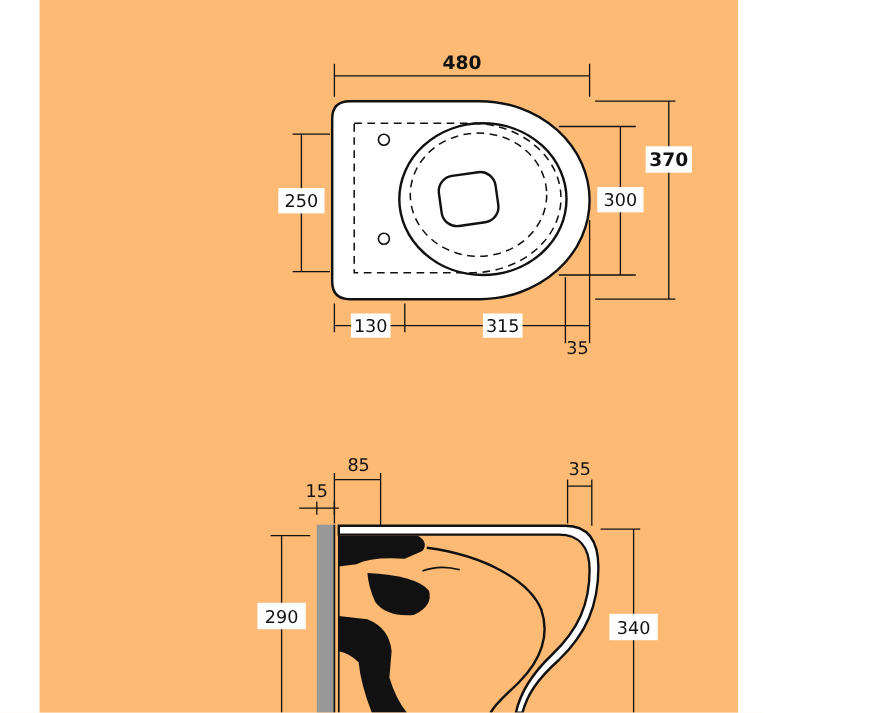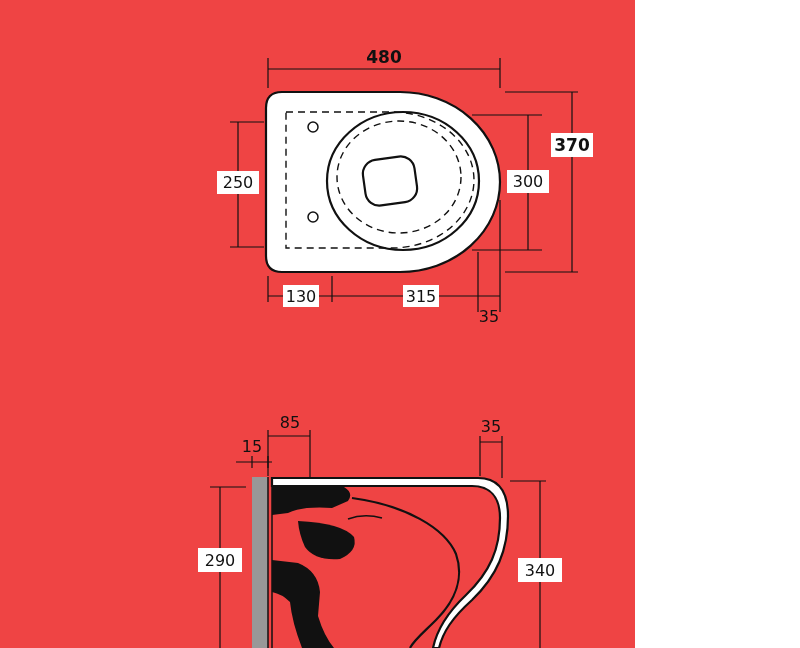--- a/index.html
+++ b/index.html
@@ -1,17 +1,17 @@
 <!DOCTYPE html>
 <html><head>
 <meta charset="utf-8">
 <style>
   html,body{margin:0;padding:0;background:#fff;}
-  .stage{width:635px;height:648px;background:#ef4444;position:relative;overflow:hidden;
-         font-family:"DejaVu Sans",sans-serif;}
+  .stage{width:635px;height:648px;background:#fdba74;position:relative;overflow:hidden;
+         font-family:"DejaVu Sans",sans-serif;margin-left:36px;}
   svg{display:block;}
   .t{font-family:"DejaVu Sans",sans-serif;font-size:16px;fill:#111;}
   .tb{font-size:17px;font-weight:bold;}
   .ln{stroke:#111;stroke-width:1.2;fill:none;}
   .obj{stroke:#111;stroke-width:2.2;fill:#fff;}
   .objn{stroke:#111;stroke-width:2.2;fill:none;}
   .thin{stroke:#111;stroke-width:1.5;fill:none;}
   .dash{stroke:#111;stroke-width:1.4;fill:none;stroke-dasharray:7 5;}
   .blk{fill:#111;stroke:none;}
   .bg{fill:#fff;stroke:none;}

